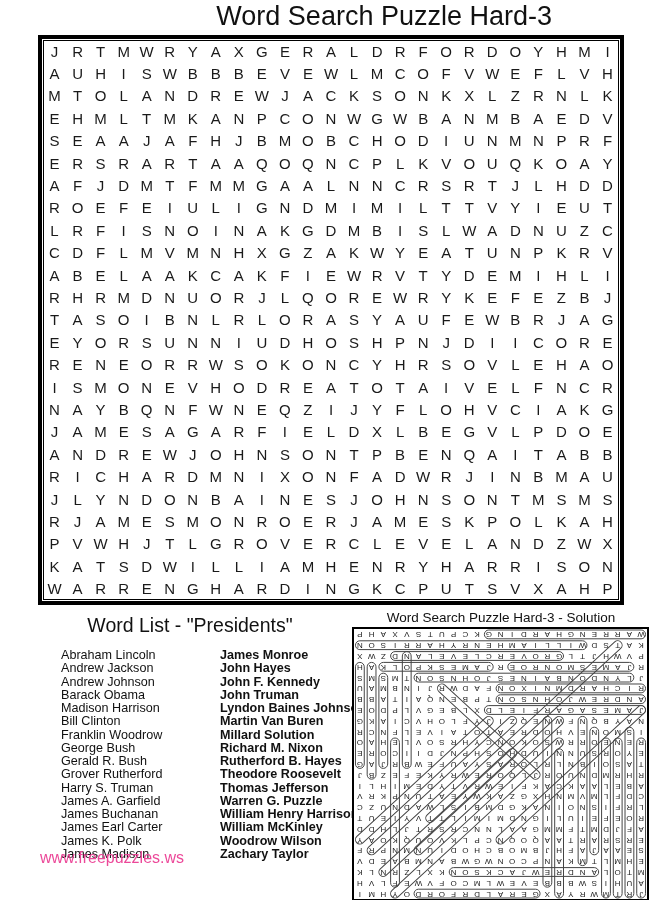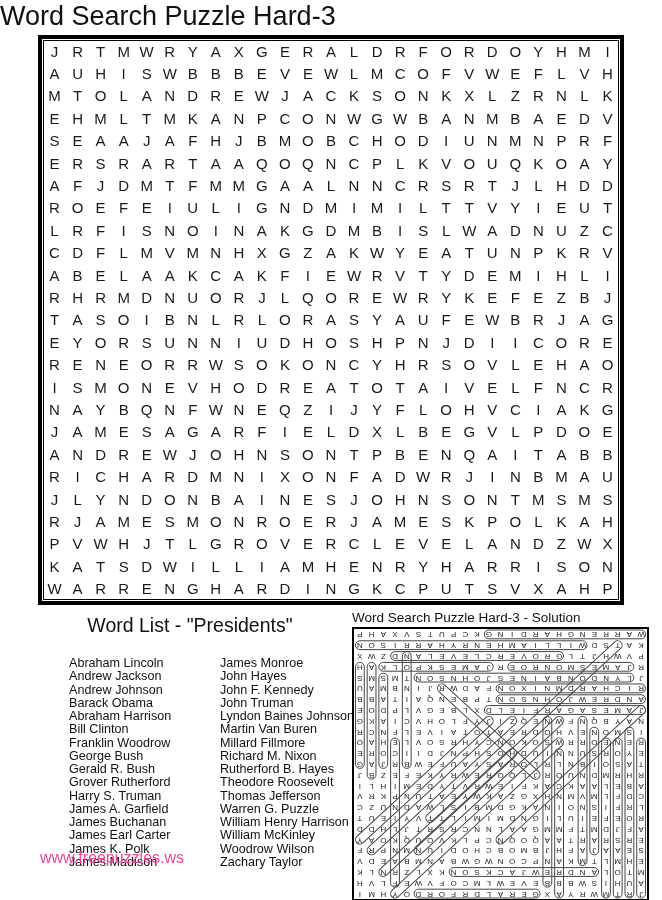--- a/index.html
+++ b/index.html
@@ -1,21 +1,21 @@
 <!DOCTYPE html>
 <html><head>
 <meta charset="utf-8">
 <style>
   html,body{margin:0;padding:0;}
   body{
     width:662px;height:900px;overflow:hidden;position:relative;
     background:#ffffff;font-family:"Liberation Sans",sans-serif;color:#111;
   }
   .page-title{
-    position:absolute;top:1px;left:0;width:552px;text-align:left;
+    position:absolute;top:1px;left:0;width:552px;text-align:right;
     font-size:27px;color:#111;white-space:nowrap;
   }
   
   .grid-box{
     position:absolute;left:38px;top:35px;width:586px;height:570px;
     border:4px solid #000;box-sizing:border-box;background:#fff;
   }
   .inner-line{position:absolute;inset:1px;border:1px solid #000;pointer-events:none;}
   .letter-grid{
     position:absolute;inset:1px;
@@ -24,32 +24,32 @@
   .letter-grid span{
     display:flex;align-items:center;justify-content:center;
     font-size:15px;line-height:1;color:#1a1a1a;
   }
   
   .wl-heading{
     position:absolute;left:30px;top:614px;width:320px;text-align:center;
     font-size:19.5px;color:#111;white-space:nowrap;
   }
   .wl-col{
-    position:absolute;top:641px;margin:16px;padding:0;list-style:none;
+    position:absolute;top:641px;margin:8px;padding:0;list-style:none;
     font-size:12.6px;line-height:13.25px;color:#111;
   }
   #wl-col1{left:53px;}
-  #wl-col2{left:204px;}
+  #wl-col2{left:212px;font-weight:bold;}
   .site-url{
     position:absolute;left:40px;top:849px;width:312px;text-align:left;
     font-size:16px;color:#ec4899;white-space:nowrap;
   }
   
   .sol-heading{
-    position:absolute;left:352px;top:610px;width:298px;
+    position:absolute;left:352px;top:610px;width:298px;text-align:center;
     font-size:13.5px;color:#111;white-space:nowrap;
   }
   .sol-box{
     position:absolute;left:352px;top:627px;width:297px;height:274px;
     border:2px solid #000;box-sizing:border-box;background:#fff;overflow:hidden;
   }
   .sol-rotate{
     position:absolute;left:0;top:0;width:293px;height:270px;
     transform:rotate(180deg);transform-origin:50% 50%;
   }
@@ -692,41 +692,41 @@
       <span>P</span>
     </div>
 </div>
 
 <div class="wl-heading">Word List - "Presidents"</div>
 <ul class="wl-col" id="wl-col1">
     <li>Abraham Lincoln</li>
     <li>Andrew Jackson</li>
     <li>Andrew Johnson</li>
     <li>Barack Obama</li>
-    <li>Abraham Harrison</li>
+    <li>Madison Harrison</li>
     <li>Bill Clinton</li>
     <li>Franklin Woodrow</li>
     <li>George Bush</li>
     <li>Gerald R. Bush</li>
     <li>Grover Rutherford</li>
     <li>Harry S. Truman</li>
     <li>James A. Garfield</li>
     <li>James Buchanan</li>
     <li>James Earl Carter</li>
     <li>James K. Polk</li>
     <li>James Madison</li>
   </ul>
 <ul class="wl-col" id="wl-col2">
     <li>James Monroe</li>
     <li>John Hayes</li>
     <li>John F. Kennedy</li>
     <li>John Truman</li>
     <li>Lyndon Baines Johnson</li>
     <li>Martin Van Buren</li>
-    <li>Millard Fillmore</li>
+    <li>Millard Solution</li>
     <li>Richard M. Nixon</li>
     <li>Rutherford B. Hayes</li>
     <li>Theodore Roosevelt</li>
     <li>Thomas Jefferson</li>
     <li>Warren G. Puzzle</li>
     <li>William Henry Harrison</li>
     <li>William McKinley</li>
     <li>Woodrow Wilson</li>
     <li>Zachary Taylor</li>
   </ul>

